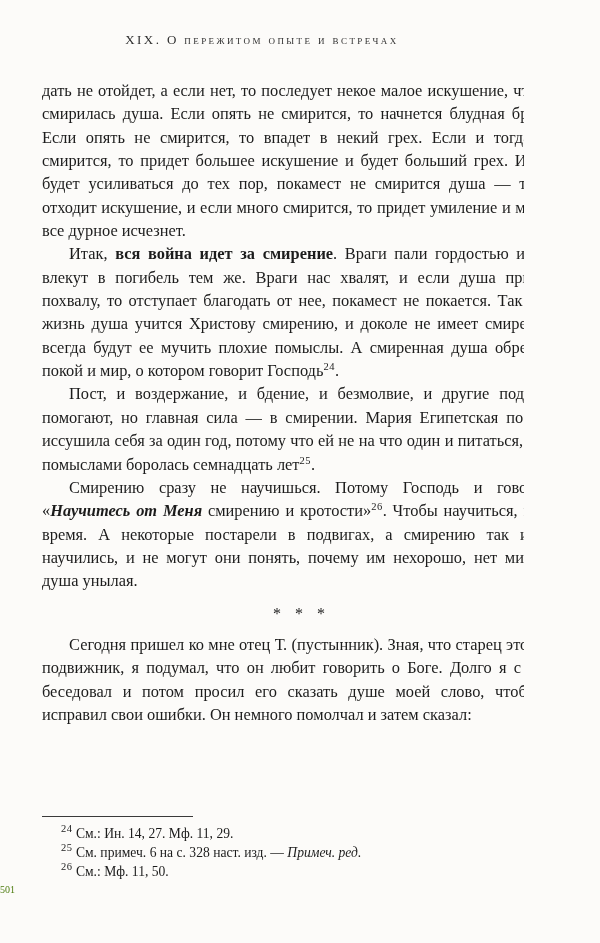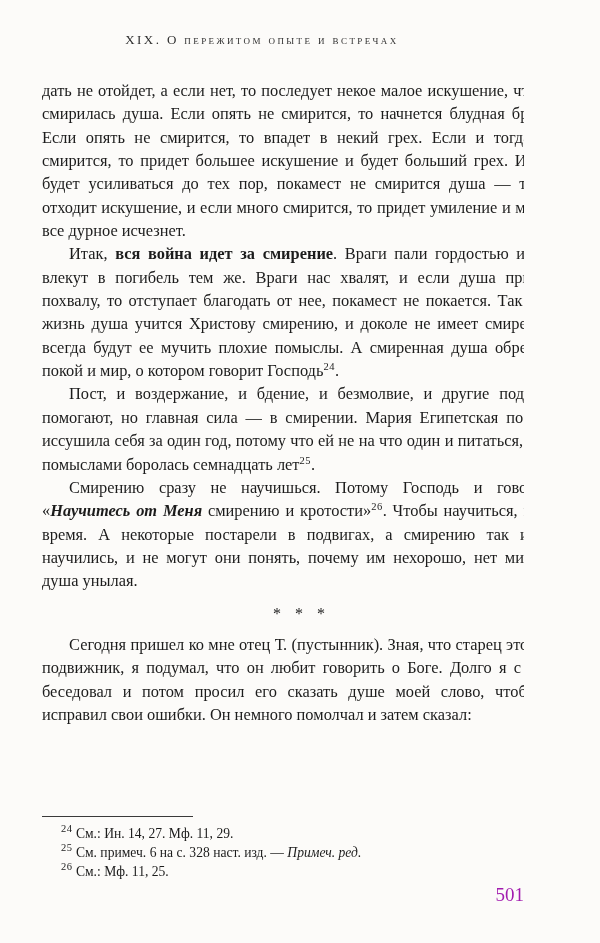--- a/index.html
+++ b/index.html
@@ -86,23 +86,23 @@
     text-indent: 19px;
   }
   .fn-italic {
     font-style: italic;
   }
   .page-number {
     position: absolute;
     top: 884px;
     left: 0;
     width: 100%;
-    text-align: right;
-    font-size: 19px;
-    color: #a21caf;
+    text-align: left;
+    font-size: 10px;
+    color: #4d7c0f;
   }
 </style>
 </head>
 <body>
 
 <div class="page">
 
   <div class="running-header">XIX. О пережитом опыте и встречах</div>
 
   <div class="body-text">
@@ -121,18 +121,18 @@
 
   </div>
 
   <div class="footnotes">
     <div class="fn-rule"></div>
 
     <div class="footnote"><sup class="fnref">24</sup><span> См.: Ин. 14, 27. Мф. 11, 29.</span></div>
 
     <div class="footnote"><sup class="fnref">25</sup><span> См. примеч. 6 на с. 328 наст. изд. — </span><span class="fn-italic">Примеч. ред.</span></div>
 
-    <div class="footnote"><sup class="fnref">26</sup><span> См.: Мф. 11, 25.</span></div>
+    <div class="footnote"><sup class="fnref">26</sup><span> См.: Мф. 11, 50.</span></div>
   </div>
 
   <div class="page-number">501</div>
 
 </div>
 
 </body></html>

